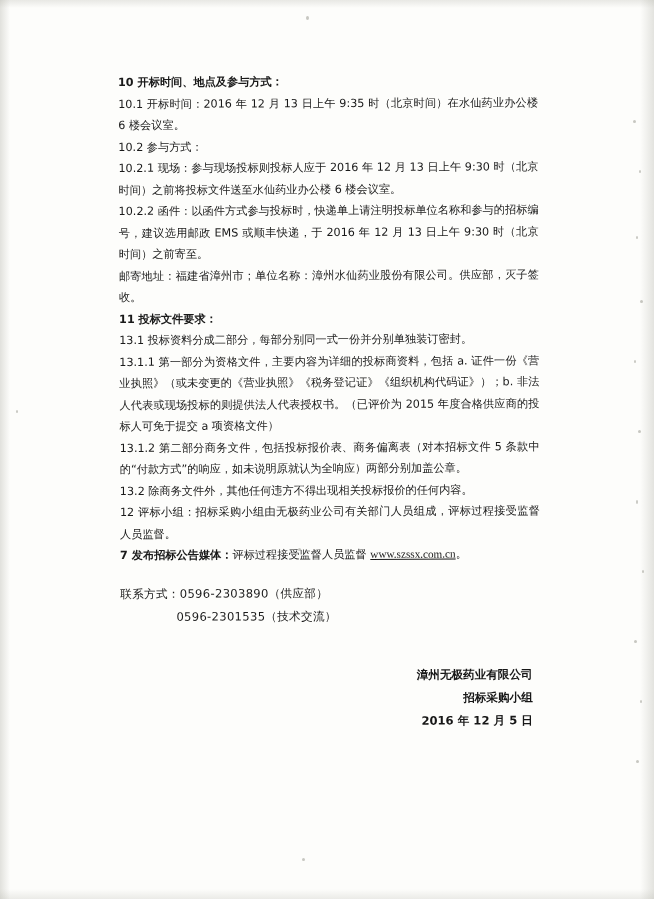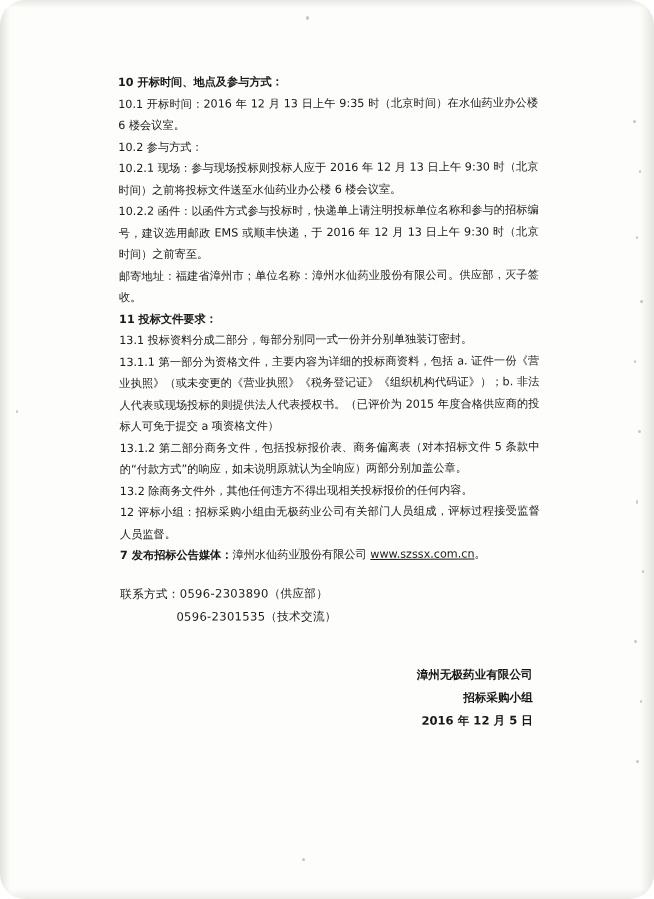--- a/index.html
+++ b/index.html
@@ -12,21 +12,20 @@
     background: #ffffff;
     font-family: "DejaVu Sans", sans-serif;
     overflow: hidden;
   }
   .page {
     position: relative;
     width: 654px;
     height: 899px;
     background: #fdfdfb;
     overflow: hidden;
-    border-radius: 25px;
   }
   
   .scan-edge-left {
     position: absolute;
     left: 0; top: 0;
     width: 10px; height: 899px;
     background: linear-gradient(to right, rgba(160,160,150,0.30), rgba(255,255,255,0));
     pointer-events: none;
   }
   .scan-edge-right {
@@ -93,20 +92,21 @@
     margin-top: 36px;
     text-align: right;
     font-size: 11.6px;
     line-height: 23px;
     padding-right: 8px;
     font-weight: bold;
     color: #171717;
   }
   .underline-link {
     text-decoration: underline;
+    font-family: Liberation Serif, serif;
   }
   
   .skew {
     transform: rotate(-0.25deg);
     transform-origin: left top;
   }
 </style>
 </head>
 <body>
 
@@ -141,21 +141,21 @@
     <p class="line p">10.2.1 现场：参与现场投标则投标人应于 2016 年 12 月 13 日上午 9:30 时（北京时间）之前将投标文件送至水仙药业办公楼 6 楼会议室。</p>
     <p class="line p">10.2.2 函件：以函件方式参与投标时，快递单上请注明投标单位名称和参与的招标编号，建议选用邮政 EMS 或顺丰快递，于 2016 年 12 月 13 日上午 9:30 时（北京时间）之前寄至。</p>
     <p class="line p">邮寄地址：福建省漳州市；单位名称：漳州水仙药业股份有限公司。供应部，灭子签收。</p>
     <p class="line p bold">11 投标文件要求：</p>
     <p class="line p">13.1 投标资料分成二部分，每部分别同一式一份并分别单独装订密封。</p>
     <p class="line p">13.1.1 第一部分为资格文件，主要内容为详细的投标商资料，包括 a. 证件一份《营业执照》（或未变更的《营业执照》《税务登记证》《组织机构代码证》）；b. 非法人代表或现场投标的则提供法人代表授权书。（已评价为 2015 年度合格供应商的投标人可免于提交 a 项资格文件）</p>
     <p class="line p">13.1.2 第二部分商务文件，包括投标报价表、商务偏离表（对本招标文件 5 条款中的“付款方式”的响应，如未说明原就认为全响应）两部分别加盖公章。</p>
     <p class="line p">13.2 除商务文件外，其他任何违方不得出现相关投标报价的任何内容。</p>
     <p class="line p">12 评标小组：招标采购小组由无极药业公司有关部门人员组成，评标过程接受监督人员监督。</p>
 
-    <p class="line p"><span class="bold">7 发布招标公告媒体：</span><span>漳州水仙药业股份有限公司 </span><span class="underline-link">www.szssx.com.cn</span><span>。</span></p>
+    <p class="line p"><span class="bold">7 发布招标公告媒体：</span><span>评标过程接受监督人员监督 </span><span class="underline-link">www.szssx.com.cn</span><span>。</span></p>
 
     <div class="contact-block">
       <p class="line p">联系方式：0596-2303890（供应部）</p>
       <p class="line p contact-indent">0596-2301535（技术交流）</p>
     </div>
 
     <div class="signature">
       <p class="line p">漳州无极药业有限公司</p>
       <p class="line p">招标采购小组</p>
       <p class="line p">2016 年 12 月 5 日</p>

